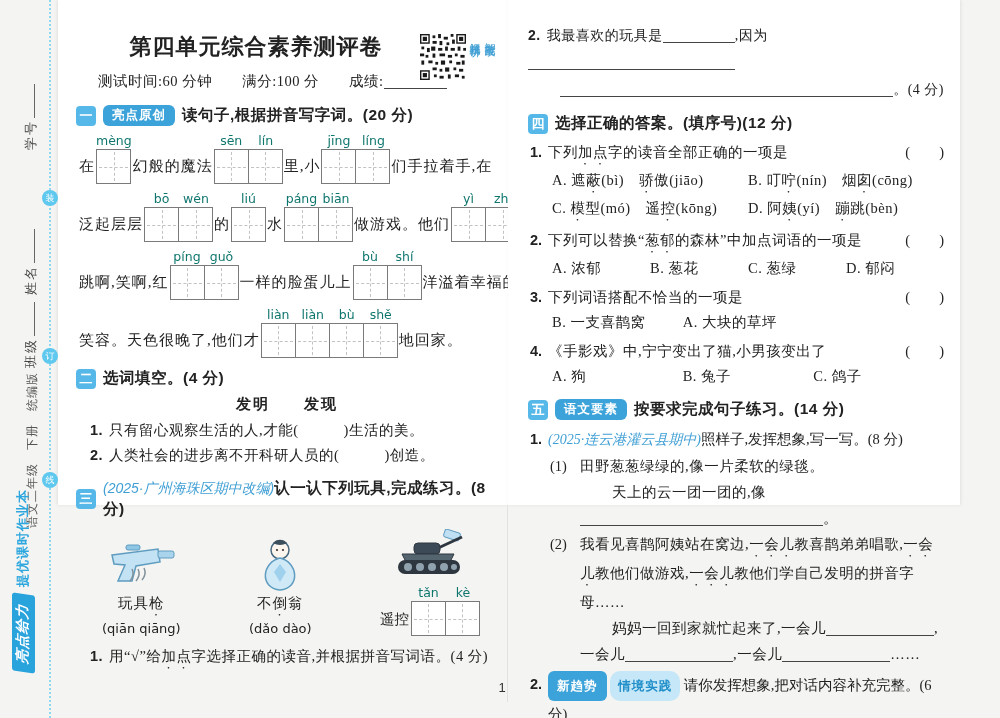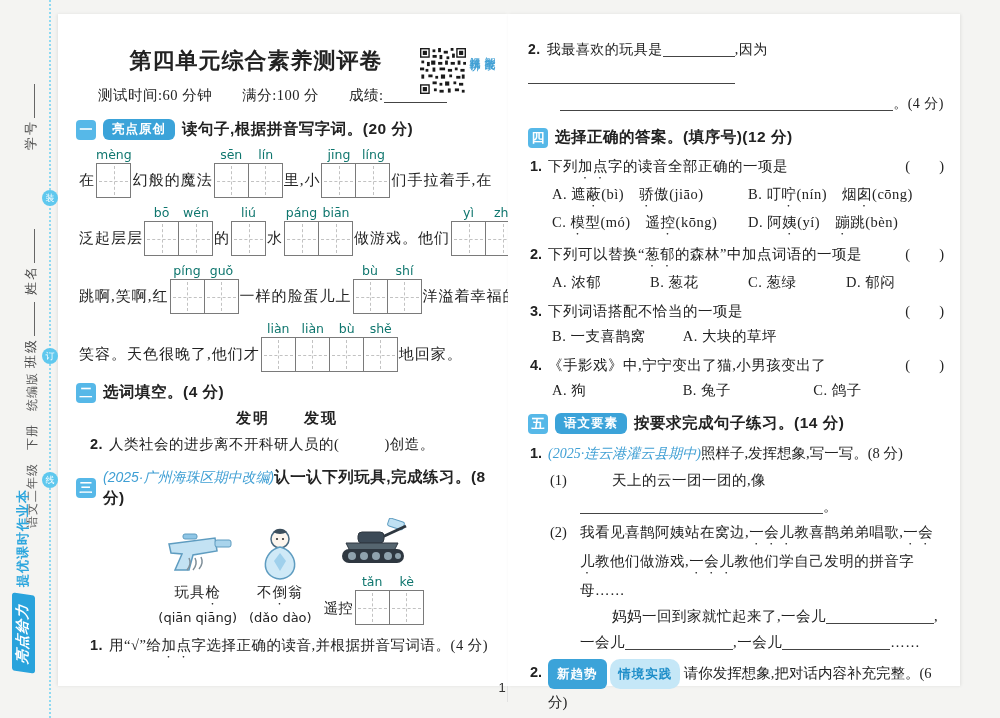--- a/index.html
+++ b/index.html
@@ -2,21 +2,21 @@
 <html><head>
 <meta charset="utf-8">
 <style>
   html,body{margin:0;padding:0;}
   body{
     width:1000px;height:718px;position:relative;overflow:hidden;
     background:#f4f4f2;
     font-family:"Liberation Serif", serif;
     color:#222;
   }
-  .page{position:absolute;top:14px;height:672px;background:#fff;box-sizing:border-box;}
+  .page{position:absolute;top:0;height:505px;background:#fff;box-sizing:border-box;}
   #left-page{left:58px;width:450px;padding:20px 10px 0 18px;box-shadow:-1px 0 3px rgba(0,0,0,.08);}
   #right-page{left:508px;width:452px;padding:22px 16px 0 20px;box-shadow:1px 0 3px rgba(0,0,0,.08);}
   #seam{position:absolute;left:507px;top:16px;width:1px;height:686px;background:#e2e2e2;}
 
   
   #binding-line{position:absolute;left:49px;top:0;height:718px;border-left:2px dotted #8ed9f2;}
   .bind-circle{position:absolute;left:42px;width:16px;height:16px;border-radius:50%;
     background:#5fc8ee;color:#fff;font-size:9px;line-height:16px;text-align:center;
     font-family:"Liberation Sans",sans-serif;z-index:3;}
   .v-item{position:absolute;transform:rotate(-90deg);transform-origin:left top;white-space:nowrap;
@@ -66,21 +66,21 @@
 
   
   .inum{font-family:"Liberation Sans",sans-serif;margin-right:6px;}
   .item{font-size:14.5px;line-height:25px;margin-left:14px;letter-spacing:.5px;}
   #word-bank{text-align:center;font-size:15px;font-weight:bold;letter-spacing:2px;margin:2px 0 4px 0;}
   .blank{display:inline-block;border-bottom:1px solid #444;height:14px;vertical-align:-3px;}
   .du{-webkit-text-emphasis:filled dot;-webkit-text-emphasis-position:under right;
       text-emphasis:filled dot;text-emphasis-position:under right;}
 
   
-  #toys{display:flex;justify-content:center;padding:4px 18px 0 26px;align-items:flex-end;gap:12px;}
+  #toys{display:flex;justify-content:space-between;padding:4px 18px 0 26px;align-items:flex-end;gap:12px;}
   .toy{text-align:center;}
   .toy-icon{height:52px;display:flex;align-items:center;justify-content:center;}
   .toy-label{font-size:14.5px;margin-top:3px;letter-spacing:1px;}
   .toy-py{font-family:"DejaVu Sans",sans-serif;font-size:13px;margin-top:2px;}
   .tk-row{display:flex;align-items:flex-end;margin-top:2px;}
   .tk-label{font-size:14.5px;margin:0 2px 7px 0;}
 
   
   .q-top{font-size:14px;line-height:27px;letter-spacing:.5px;}
   .q-top .tail{text-align:right;}
@@ -321,20 +321,21 @@
         <span class="py-text">地回家。</span>
       </div>
     </div>
 
   <div class="sec-header">
     <span class="sec-num">二</span>
     <span class="sec-title">选词填空。(4 分)</span>
   </div>
   <div id="word-bank">发明　　发现</div>
   <div id="s2-items">
+      <div class="item"><b class="inum">1.</b><span>只有留心观察生活的人,才能(　　　)生活的美。</span></div>
       <div class="item"><b class="inum">2.</b><span>人类社会的进步离不开科研人员的(　　　)创造。</span></div>
     </div>
 
   <div class="sec-header">
     <span class="sec-num">三</span>
     <span><span class="src">(2025·广州海珠区期中改编)</span><span class="sec-title">认一认下列玩具,完成练习。(8 分)</span></span>
   </div>
   <div id="toys">
       <div class="toy">
         <div class="toy-icon">
@@ -466,20 +467,21 @@
   </div>
 
   <div class="q5">
     <div class="q5-head">
       <b class="inum">1.</b>
       <div class="q5-body"><span class="src">(2025·连云港灌云县期中)</span><span>照样子,发挥想象,写一写。(8 分)</span></div>
     </div>
     <div class="sub">
       <span class="sub-num">(1)</span>
       <div class="sub-body">
+        <div>田野葱葱绿绿的,像一片柔软的绿毯。</div>
         <div class="task">天上的云一团一团的,像<span class="blank" style="width:243px"></span>。</div>
       </div>
     </div>
     <div class="sub">
       <span class="sub-num">(2)</span>
       <div class="sub-body">
         <div>我看见喜鹊阿姨站在窝边,<span class="du">一会儿</span>教喜鹊弟弟唱歌,<span class="du">一会儿</span>教他们做游戏,<span class="du">一会儿</span>教他们学自己发明的拼音字母……</div>
         <div class="task">妈妈一回到家就忙起来了,一会儿<span class="blank" style="width:108px"></span>,一会儿<span class="blank" style="width:108px"></span>,一会儿<span class="blank" style="width:108px"></span>……</div>
       </div>
     </div>

